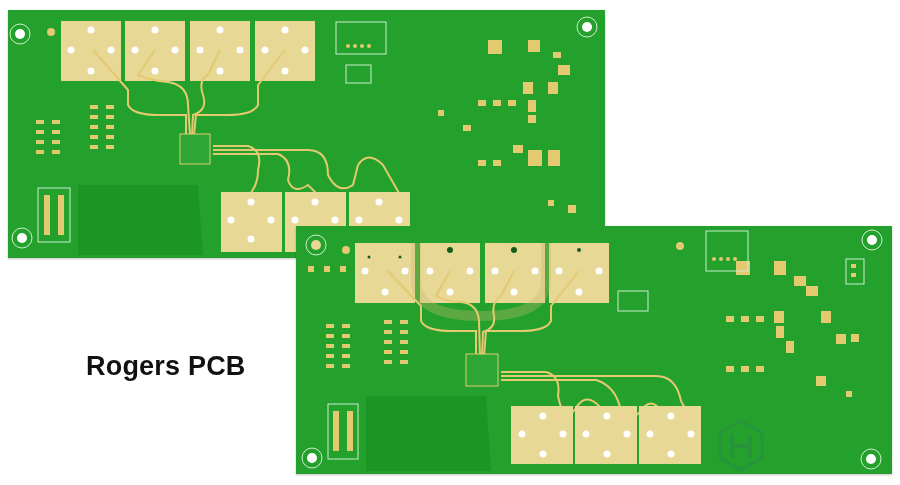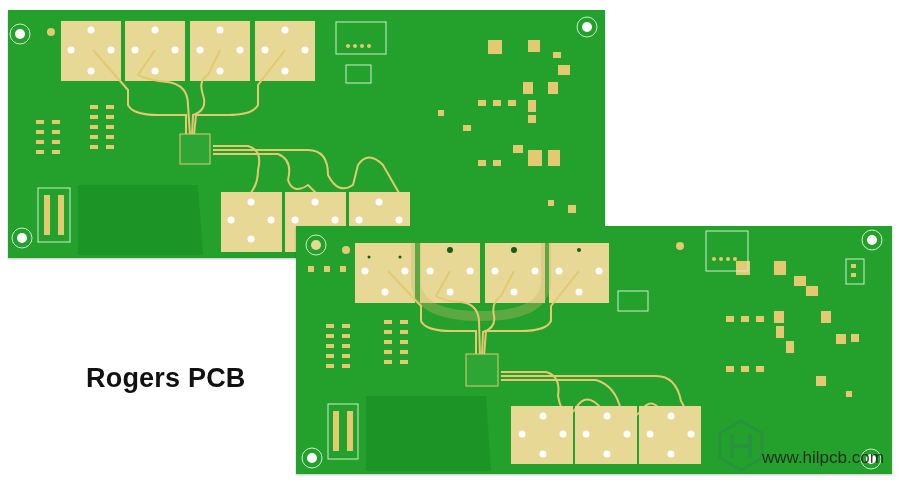--- a/index.html
+++ b/index.html
@@ -1,19 +1,19 @@
 <!DOCTYPE html>
 <html><head>
 <meta charset="utf-8">
 <style>
   html,body{margin:0;padding:0;background:#ffffff;}
   body{width:900px;height:485px;position:relative;overflow:hidden;font-family:"Liberation Sans",sans-serif;}
   .board{position:absolute;background:#23a12c;box-shadow:0 1px 2px rgba(0,0,0,0.25);}
   .board svg{position:absolute;left:0;top:0;}
-  .caption{position:absolute;left:86px;top:351px;font-family:"Liberation Sans",sans-serif;font-weight:bold;font-size:27px;color:#111;letter-spacing:0.2px;margin-top:12px;}
+  .caption{position:absolute;left:86px;top:351px;font-family:"Liberation Sans",sans-serif;font-weight:bold;font-size:27px;color:#111;letter-spacing:0.2px;}
   .watermark{position:absolute;left:716px;top:418px;width:180px;height:55px;}
   .wm-text{position:absolute;left:46px;top:30px;font-family:"Liberation Sans",sans-serif;font-size:17px;color:#1a1a1a;opacity:0.85;}
   .wm-logo{position:absolute;left:0;top:0;}
 </style>
 </head>
 <body>
 
 <div class="board" style="left:8px;top:10px;width:597px;height:248px;">
   <svg width="597" height="248" viewBox="0 0 597 248">
 
@@ -282,14 +282,13 @@
   </svg>
 </div>
 
 <div class="caption">Rogers PCB</div>
 
 <div class="watermark">
   <svg class="wm-logo" width="50" height="55" viewBox="0 0 50 55">
     <polygon points="25,3 46,15 46,40 25,52 4,40 4,15" fill="none" stroke="#2b8a4a" stroke-width="3" opacity="0.55"></polygon>
     <path d="M16 16 L16 40 M34 16 L34 40 M16 28 L34 28" stroke="#2b8a4a" stroke-width="4" fill="none" opacity="0.55"></path>
   </svg>
-  <span class="wm-text">www.hilpcb.com</span>
 </div>
 
 </body></html>

